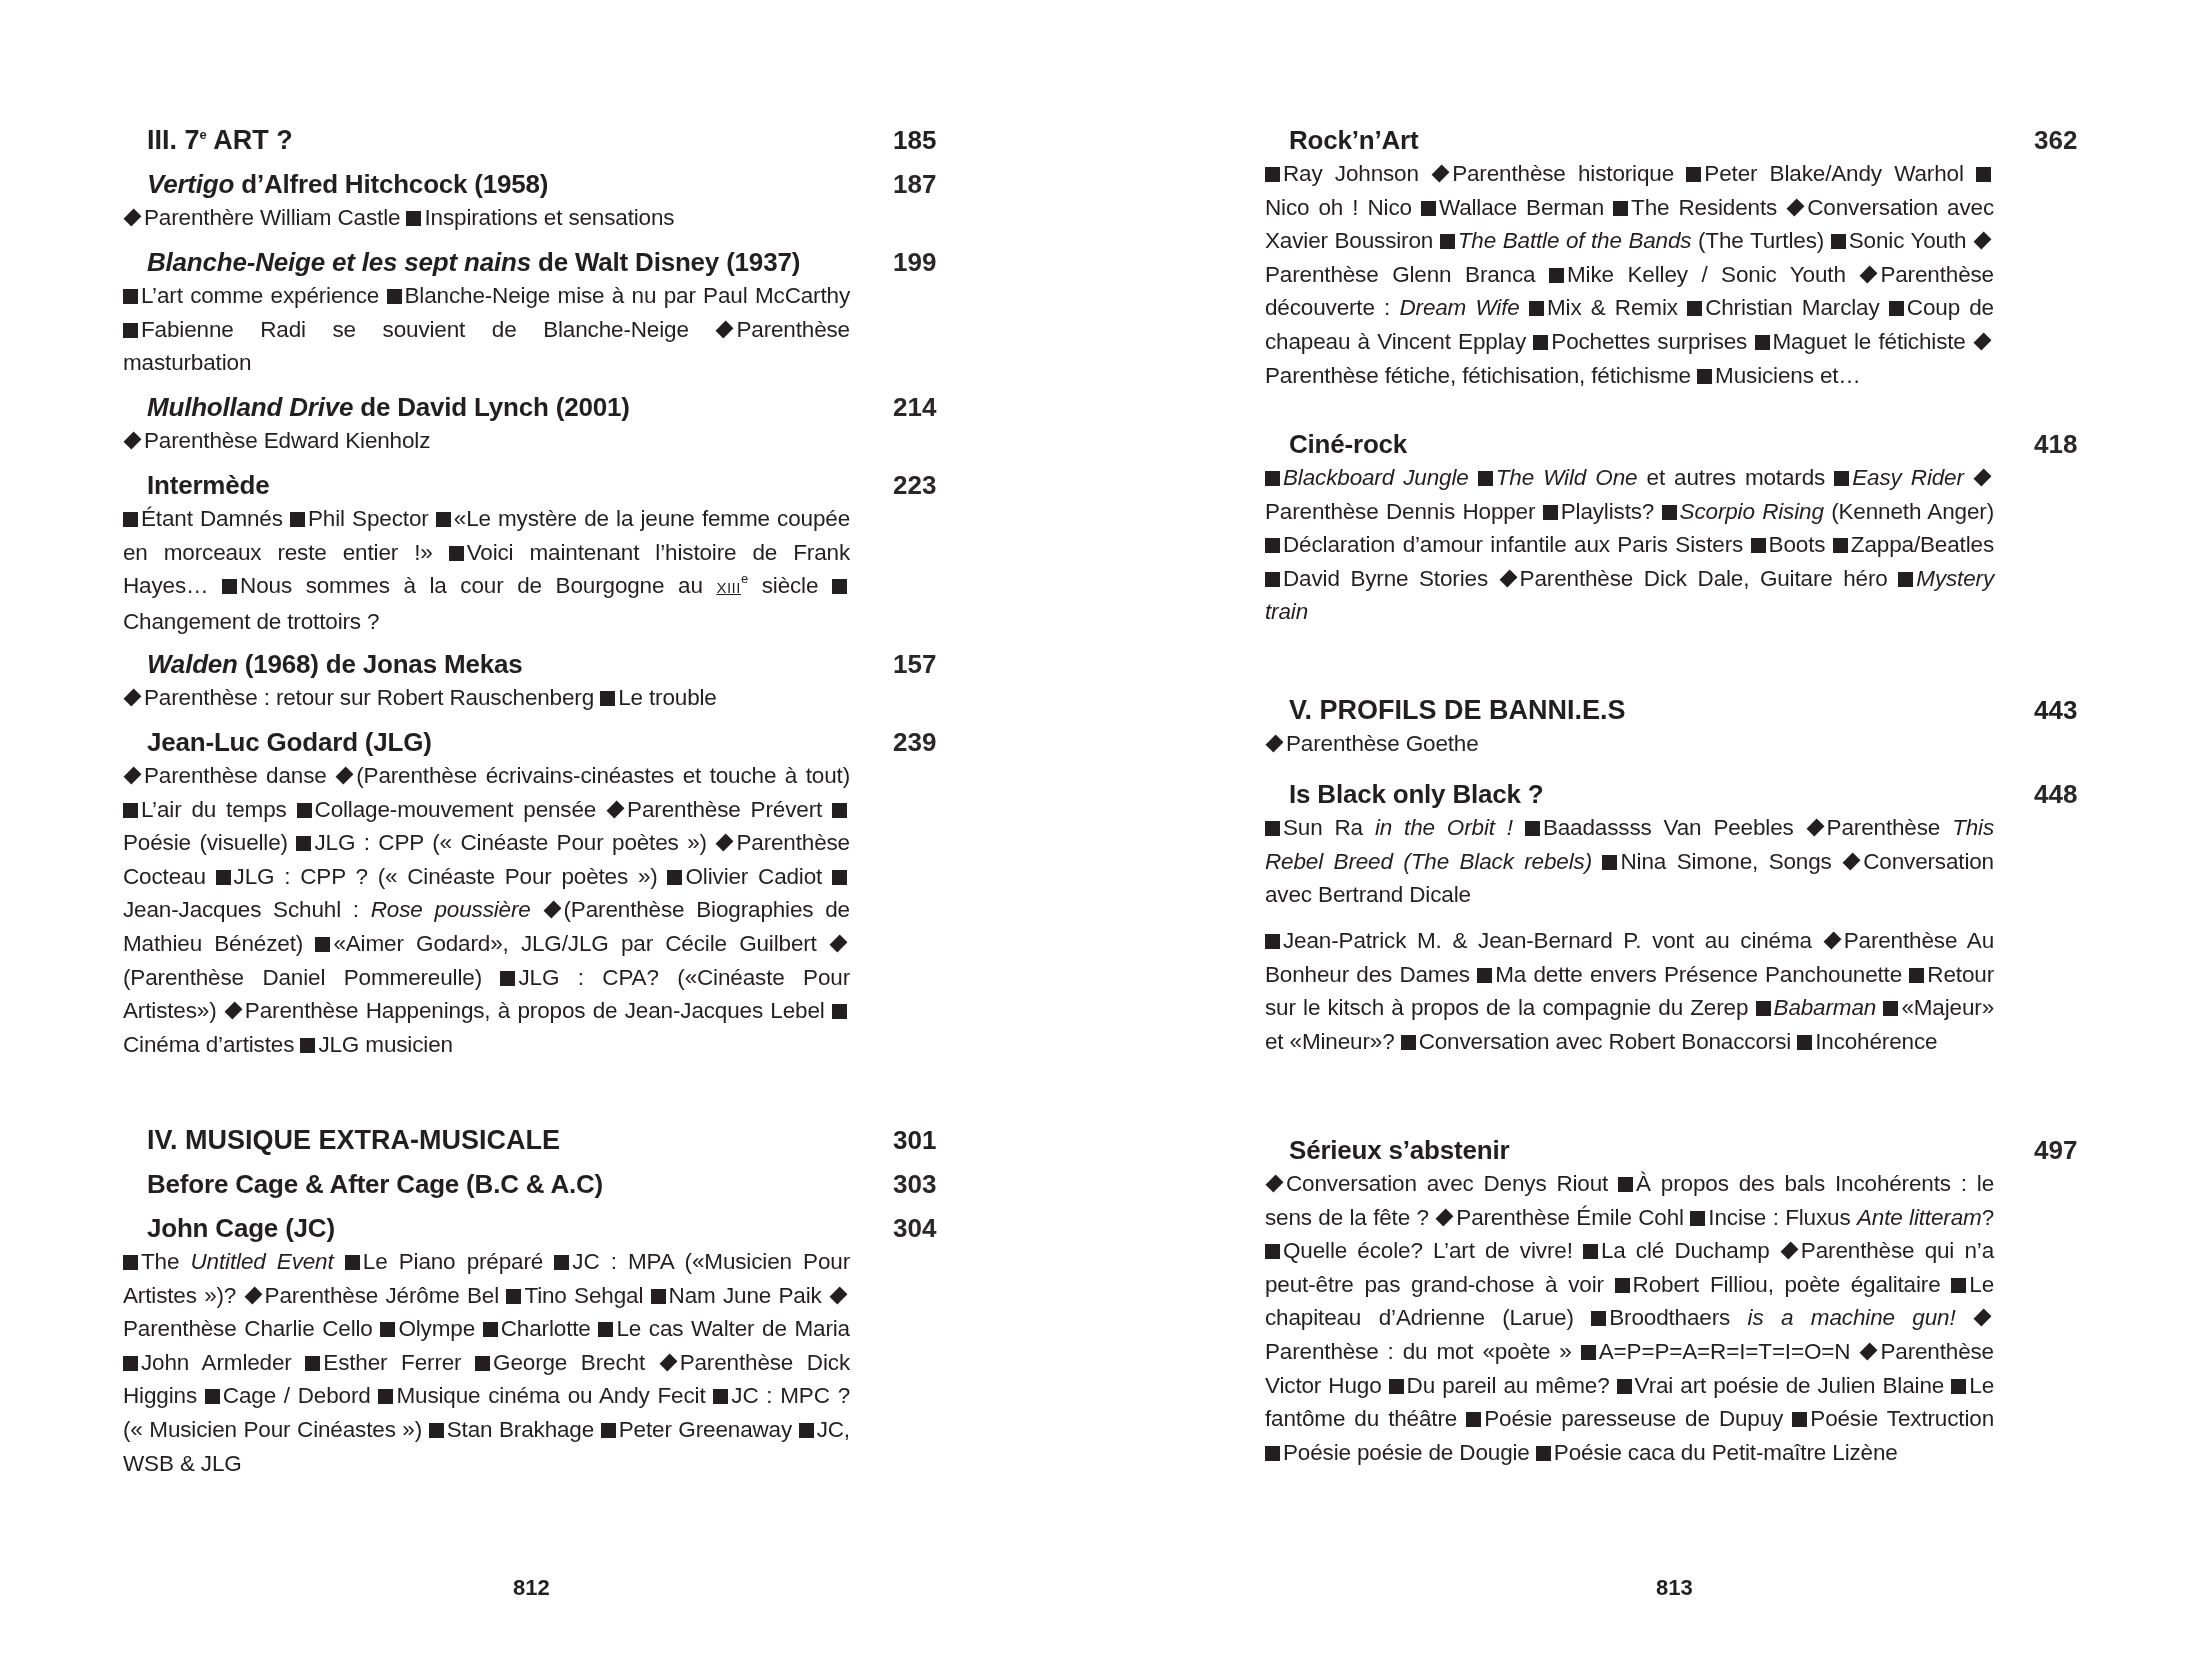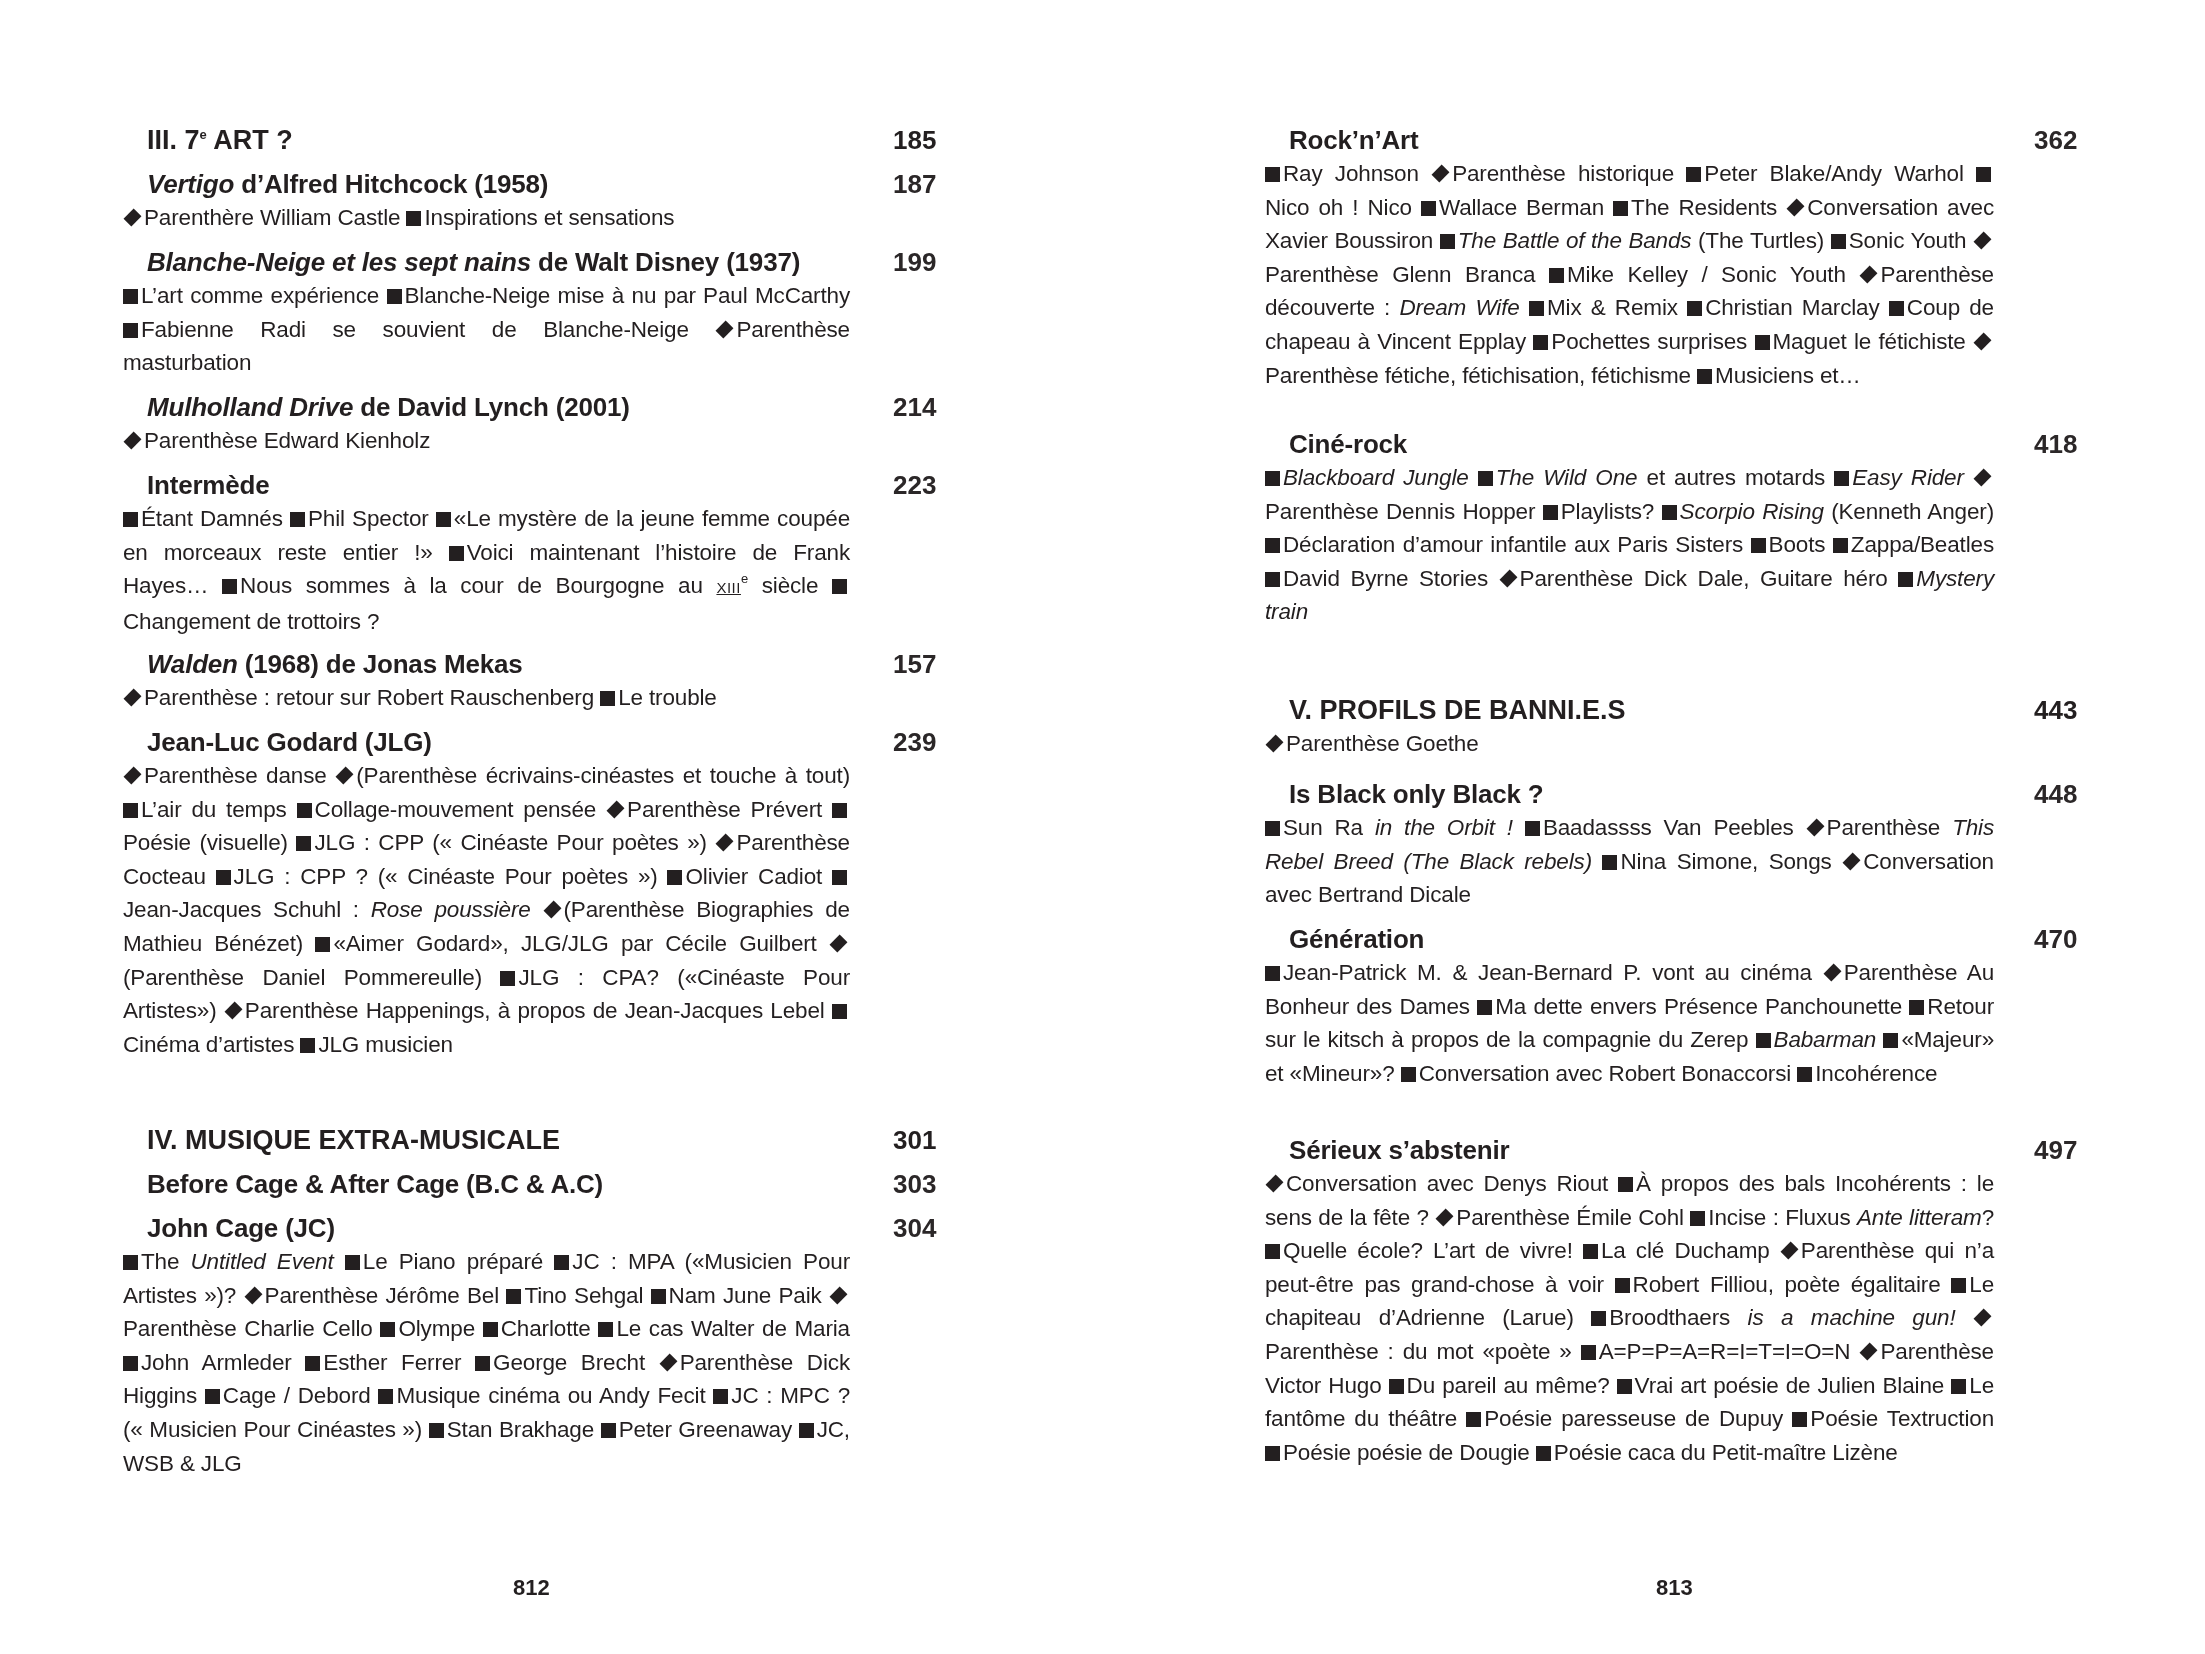--- a/index.html
+++ b/index.html
@@ -128,24 +128,20 @@
       <div class="body-text"><span class="dm"></span><span>Parenthèse Goethe</span></div>
     </div>
   <div class="entry" style="top:778px">
       <div class="head-row">
         <div class="head-title"><span>Is Black only Black ?</span></div>
         <div class="head-num sub">448</div>
       </div>
       <div class="body-text"><span class="sq"></span><span>Sun Ra </span><i>in the Orbit !</i><span> </span><span class="sq"></span><span>Baadassss Van Peebles </span><span class="dm"></span><span>Parenthèse </span><i>This Rebel Breed (The Black rebels)</i><span> </span><span class="sq"></span><span>Nina Simone, Songs </span><span class="dm"></span><span>Conversation avec Bertrand Dicale</span></div>
     </div>
   <div class="entry" style="top:923px">
-      <div class="head-row">
-        <div class="head-title"><span>Génération</span></div>
-        <div class="head-num sub">470</div>
-      </div>
       <div class="body-text"><span class="sq"></span><span>Jean-Patrick M. &amp; Jean-Bernard P. vont au cinéma </span><span class="dm"></span><span>Parenthèse Au Bonheur des Dames </span><span class="sq"></span><span>Ma dette envers Présence Panchounette </span><span class="sq"></span><span>Retour sur le kitsch à propos de la compagnie du Zerep </span><span class="sq"></span><i>Babarman</i><span> </span><span class="sq"></span><span>«Majeur» et «Mineur»? </span><span class="sq"></span><span>Conversation avec Robert Bonaccorsi </span><span class="sq"></span><span>Incohérence</span></div>
     </div>
   <div class="entry" style="top:1134px">
       <div class="head-row">
         <div class="head-title"><span>Sérieux s’abstenir</span></div>
         <div class="head-num sub">497</div>
       </div>
       <div class="body-text"><span class="dm"></span><span>Conversation avec Denys Riout </span><span class="sq"></span><span>À propos des bals Incohérents : le sens de la fête ? </span><span class="dm"></span><span>Parenthèse Émile Cohl </span><span class="sq"></span><span>Incise : Fluxus </span><i>Ante litteram</i><span>? </span><span class="sq"></span><span>Quelle école? L’art de vivre! </span><span class="sq"></span><span>La clé Duchamp </span><span class="dm"></span><span>Parenthèse qui n’a peut-être pas grand-chose à voir </span><span class="sq"></span><span>Robert Filliou, poète égalitaire </span><span class="sq"></span><span>Le chapiteau d’Adrienne (Larue) </span><span class="sq"></span><span>Broodthaers </span><i>is a machine gun!</i><span> </span><span class="dm"></span><span>Parenthèse : du mot «poète » </span><span class="sq"></span><span>A=P=P=A=R=I=T=I=O=N </span><span class="dm"></span><span>Parenthèse Victor Hugo </span><span class="sq"></span><span>Du pareil au même? </span><span class="sq"></span><span>Vrai art poésie de Julien Blaine </span><span class="sq"></span><span>Le fantôme du théâtre </span><span class="sq"></span><span>Poésie paresseuse de Dupuy </span><span class="sq"></span><span>Poésie Textruction </span><span class="sq"></span><span>Poésie poésie de Dougie </span><span class="sq"></span><span>Poésie caca du Petit-maître Lizène</span></div>
     </div>
   <div class="folio">813</div>

